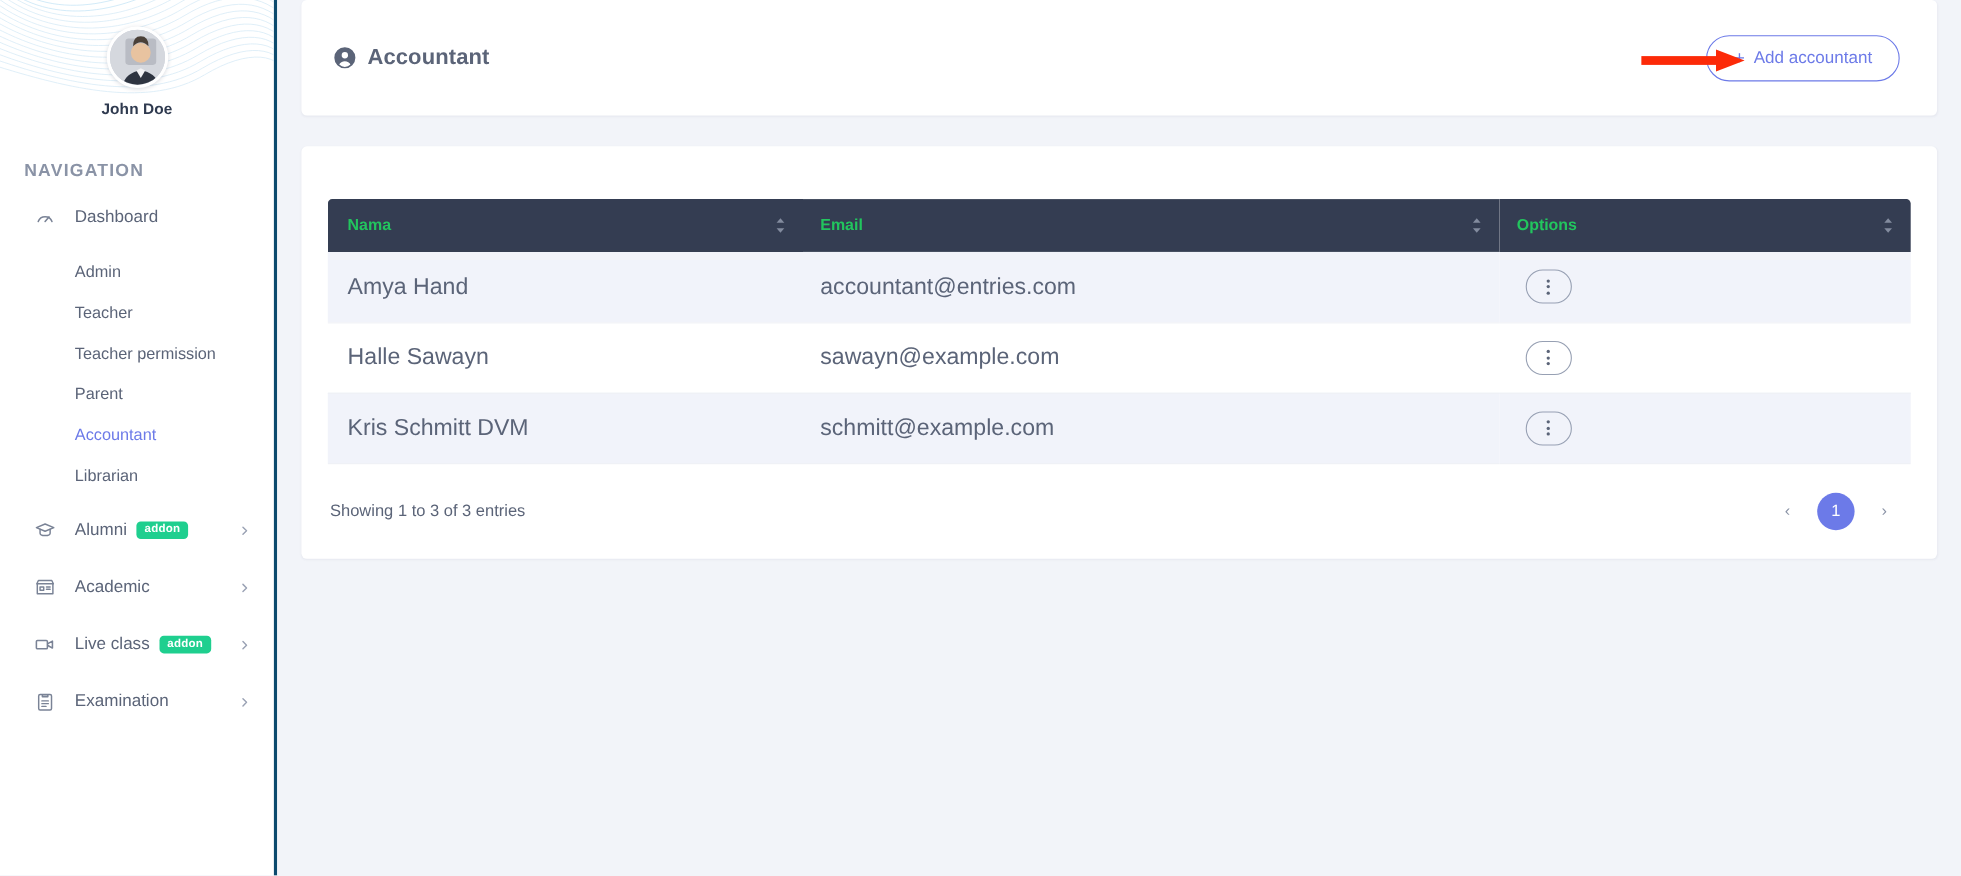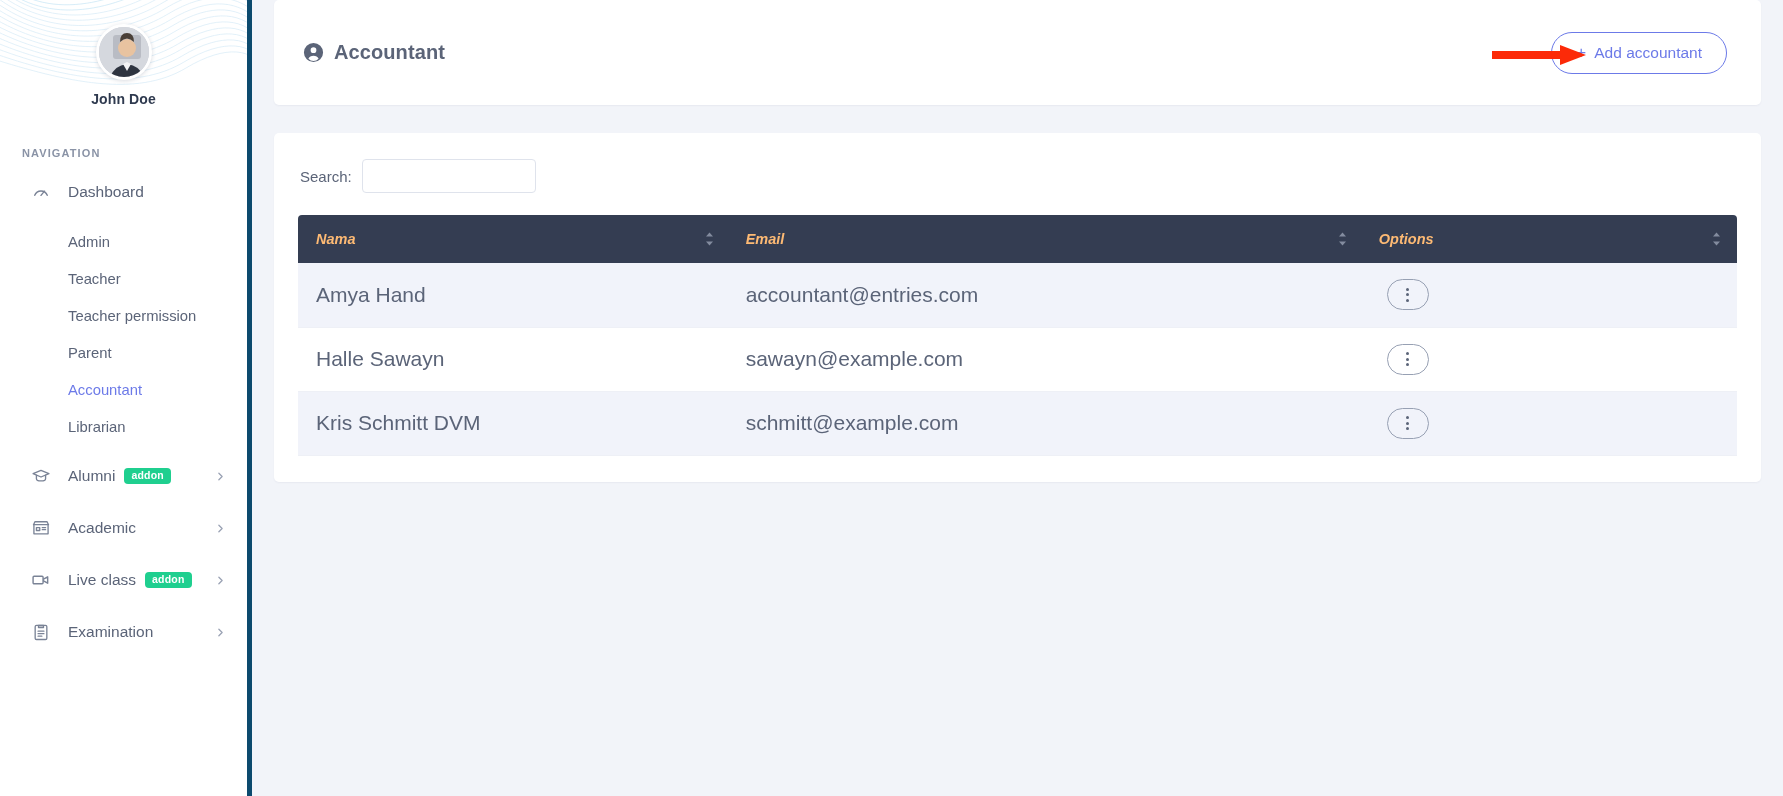--- a/index.html
+++ b/index.html
@@ -8,38 +8,38 @@
     background: #f2f4f9;
     font-family: "Liberation Sans", sans-serif;
     overflow: hidden;
   }
   .app { display: flex; width: 1783px; height: 796px; position: relative; }
 
   
   .sidebar {
     width: 252px; height: 796px; background: #ffffff;
     position: relative; flex: 0 0 252px; overflow: hidden;
-    border-right: 5px solid #0c4a6e;
+    border-right: 3px solid #0c4a6e;
   }
   .sb-wave { position: absolute; top: 0; left: 0; width: 252px; height: 120px; pointer-events: none; }
   .sb-profile { position: relative; padding-top: 24px; text-align: center; }
   .avatar {
     width: 56px; height: 56px; border-radius: 50%;
     margin: 0 auto; overflow: hidden;
     background: #c8ccd6; border: 3px solid #ffffff;
     box-shadow: 0 1px 4px rgba(40,50,80,.18);
     position: relative;
   }
   .avatar svg { display: block; }
   .sb-username {
     margin-top: 11px; font-size: 14px; font-weight: 700;
     color: #2f3a4f; letter-spacing: .1px;
   }
   .sb-section-title {
-    margin: 40px 0 12px 22px; font-size: 11px; font-weight: 700;
+    margin: 40px 0 12px 22px; font-size: 16px; font-weight: 700;
     letter-spacing: 1.1px; color: #8a93a6;
   }
   .nav-item {
     display: flex; align-items: center; height: 42px;
     padding: 0 20px 0 30px; color: #5b6478;
     font-size: 15.5px; cursor: pointer; position: relative;
   }
   .nav-item .nav-ico {
     width: 22px; height: 22px; margin-right: 16px;
     display: flex; align-items: center; justify-content: center;
@@ -102,23 +102,23 @@
   .dt-filter { display: flex; align-items: center; font-size: 15px; color: #5b6478; }
   .dt-search {
     margin-left: 10px; width: 174px; height: 34px;
     border: 1px solid #dfe3ec; border-radius: 4px; background: #ffffff;
     font-size: 14px; padding: 0 10px; color: #3d465c;
     font-family: "Liberation Sans", sans-serif; outline: none;
   }
 
   table.dt { width: 100%; border-collapse: collapse; margin-top: 22px; table-layout: fixed; }
   table.dt thead th {
-    background: #343d52; color: #fdba74; font-size: 14.5px; font-weight: 700;
+    background: #343d52; color: #22c55e; font-size: 14.5px; font-weight: 700;
     text-align: left; height: 48px; padding: 0 16px; position: relative;
-    cursor: pointer; white-space: nowrap; font-style: italic;
+    cursor: pointer; white-space: nowrap;
   }
   th .th-inner { display: flex; align-items: center; justify-content: space-between; }
   .sort-ico { display: flex; flex-direction: column; color: #838c9f; line-height: 0; margin-left: 10px; }
   table.dt thead th:first-child { border-radius: 4px 0 0 0; padding-left: 18px; }
   table.dt thead th:last-child { border-radius: 0 4px 0 0; }
   table.dt tbody td {
     height: 64px; padding: 0 16px; font-size: 21px; color: #5b6478;
     border-bottom: 1px solid #eef0f6; vertical-align: middle;
   }
   table.dt tbody td:first-child { padding-left: 18px; }
@@ -317,24 +317,20 @@
       <button class="btn-add">
         <span class="plus">+</span>
         <span>Add accountant</span>
       </button>
     </div>
 
     <div class="card table-card">
 
       <div class="dt-top">
 
-        <div class="dt-filter">
-          <span>Search:</span>
-          <input class="dt-search" type="text" value="" style="">
-        </div>
       </div>
 
       <table class="dt">
         <thead>
           <tr>
             <th class="col-name">
               <span class="th-inner">
                 <span>Nama</span>
                 <span class="sort-ico">
                   <svg width="9" height="14" viewBox="0 0 9 14" fill="currentColor">
@@ -404,20 +400,28 @@
                     <i></i>
                     <i></i>
                     <i></i>
                   </span>
               </button>
             </td>
           </tr>
         </tbody>
       </table>
 
+      <div class="dt-bottom">
+        <div class="dt-info">Showing 1 to 3 of 3 entries</div>
+        <div class="dt-pagination">
+          <button class="pg-btn">‹</button>
+          <button class="pg-btn active">1</button>
+          <button class="pg-btn">›</button>
+        </div>
+      </div>
     </div>
   </main>
 
   <svg class="annot-arrow" width="96" height="28" viewBox="0 0 96 28">
     <rect x="0" y="10" width="72" height="8" fill="#fc2a08"></rect>
     <path d="M68 4 L94 14 L68 24 Z" fill="#fc2a08"></path>
   </svg>
 
 </div>
 

